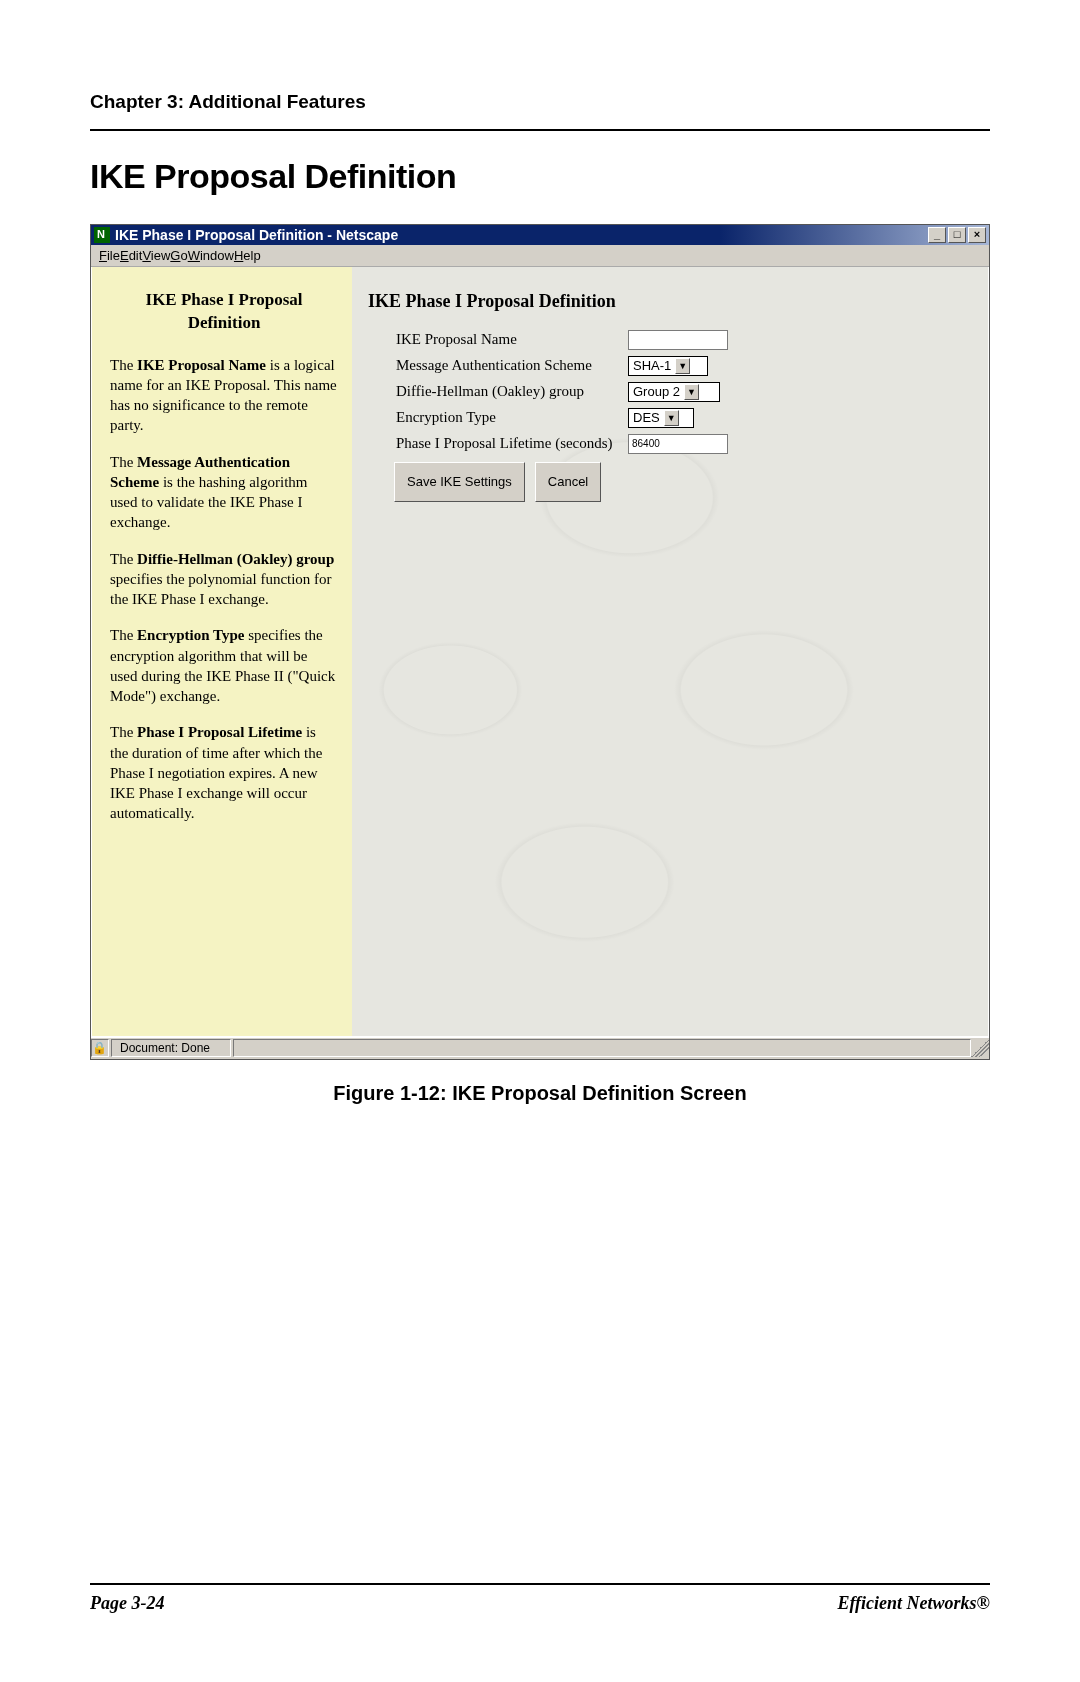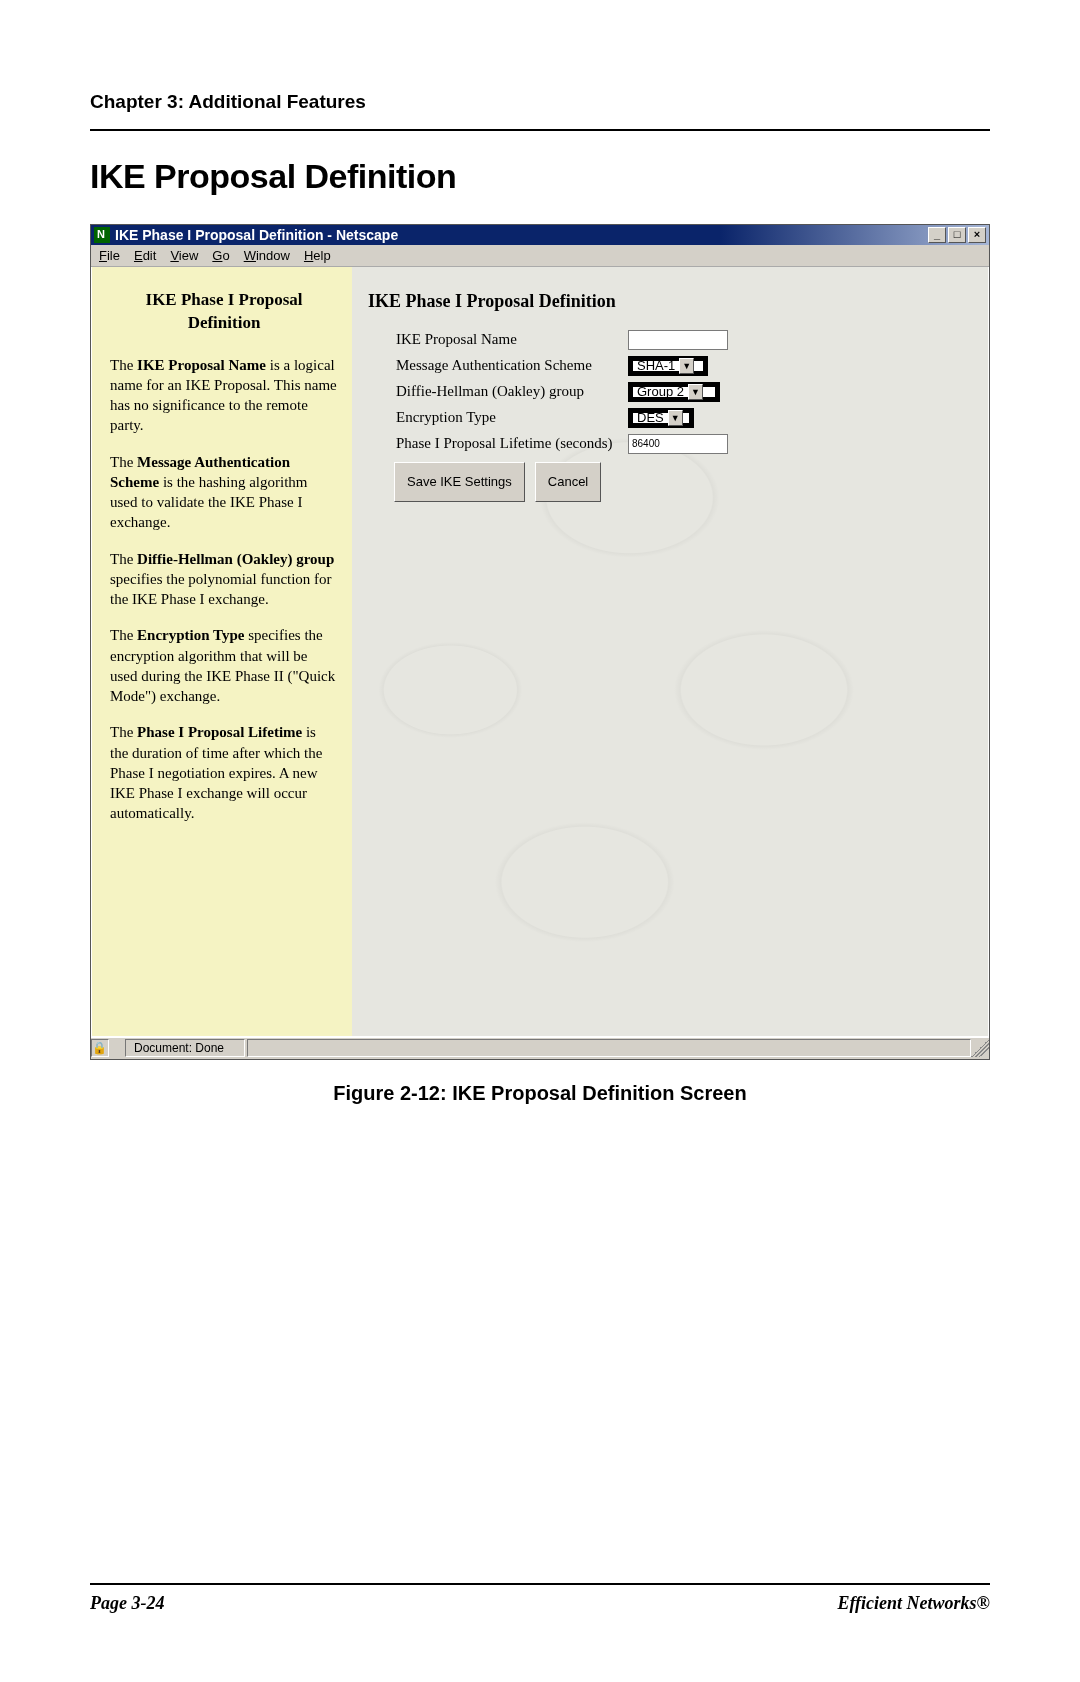--- a/index.html
+++ b/index.html
@@ -80,21 +80,21 @@
     margin-left: 2px;
     font-family: Arial;
     font-size: 11px;
     font-weight: bold;
     color: #000;
     display: flex; align-items: center; justify-content: center;
     line-height: 1;
   }
   .menubar {
     display: flex;
-    gap: 14px;
+    gap: 0;
     font-family: Tahoma, Arial, sans-serif;
     font-size: 13px;
     background: #d4d0c8;
     padding: 3px 8px 3px 8px;
     border-bottom: 1px solid #aaa;
   }
   .menubar span u { text-decoration: underline; }
 
   .client {
     display: flex;
@@ -158,21 +158,21 @@
     font-size: 10px;
     border: 1px solid #7a7a7a;
     background: #fff;
     padding: 1px 3px;
     height: 20px;
     width: 100px;
   }
   .sel {
     font-family: Arial, sans-serif;
     font-size: 13px;
-    border: 5px solid #000000;
+    border: 1px solid #000000;
     background: #fff;
     height: 20px;
     display: inline-flex;
     align-items: center;
     padding: 0 2px 0 4px;
   }
   .sel .arrow {
     width: 15px; height: 16px;
     background: #d4d0c8;
     border: 1px solid #fff;
@@ -208,21 +208,21 @@
     border-top-color: #777;
     border-left-color: #777;
     border-right-color: #fff;
     border-bottom-color: #fff;
     padding: 1px 6px;
     height: 18px;
     display: flex;
     align-items: center;
   }
   .status-icon { width: 18px; justify-content: center; }
-  .status-text { flex: 0 0 120px; margin-left: 16px; padding-left: 8px; }
+  .status-text { flex: 0 0 120px; margin-left: 2px; padding-left: 8px; }
   .status-fill { flex: 1; margin-left: 2px; }
   .grip {
     width: 18px; height: 18px;
     background:
       linear-gradient(135deg, transparent 50%, #888 50%, #888 55%, transparent 55%),
       linear-gradient(135deg, transparent 60%, #888 60%, #888 65%, transparent 65%),
       linear-gradient(135deg, transparent 70%, #888 70%, #888 75%, transparent 75%);
   }
 
   .figure-caption {
@@ -341,21 +341,21 @@
     </div>
 
     <div class="statusbar">
       <div class="status-cell status-icon">🔒</div>
       <div class="status-cell status-text">Document: Done</div>
       <div class="status-cell status-fill"></div>
       <div class="grip"></div>
     </div>
   </div>
 
-  <div class="figure-caption">Figure 2-12:  IKE Proposal Definition Screen</div>
+  <div class="figure-caption">Figure 1-12:  IKE Proposal Definition Screen</div>
 </div>
 
 <div class="footer">
   <hr>
   <div class="footer-row">
     <div>Page 3-24</div>
     <div>Efficient Networks®</div>
   </div>
 </div>
 

